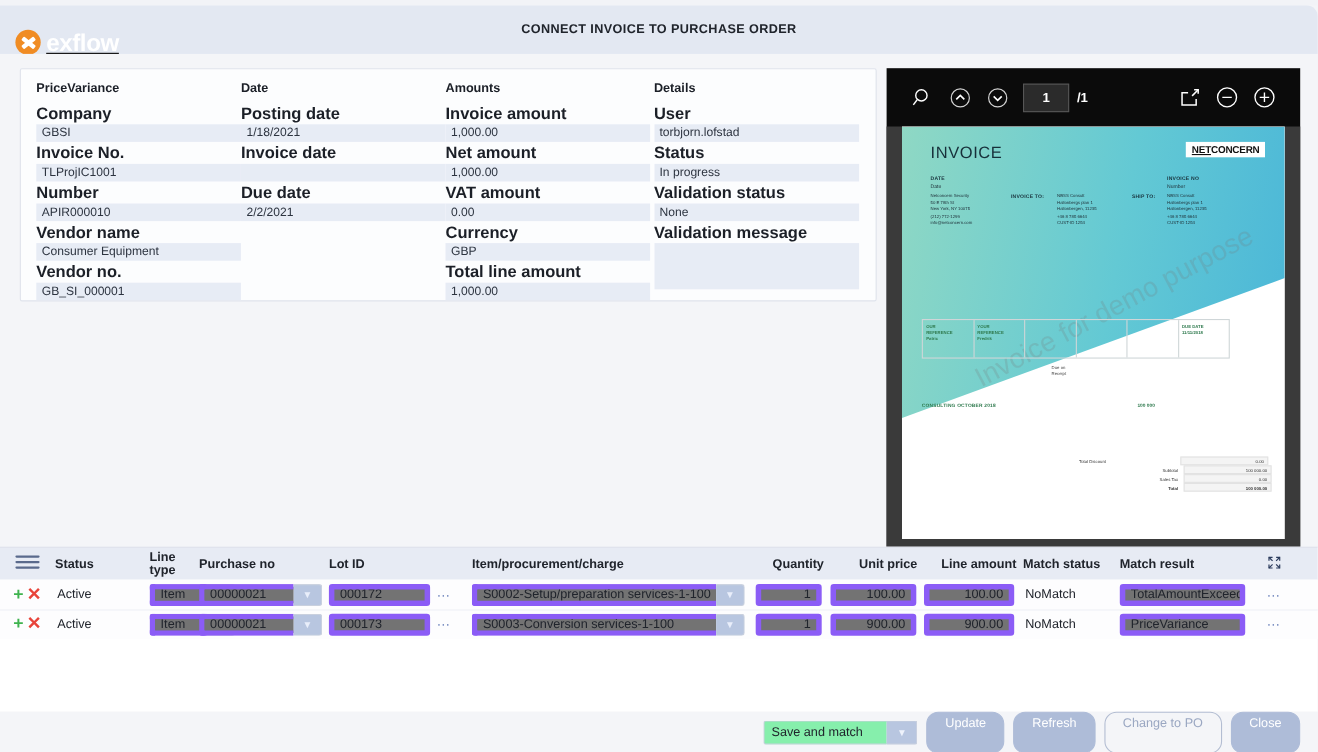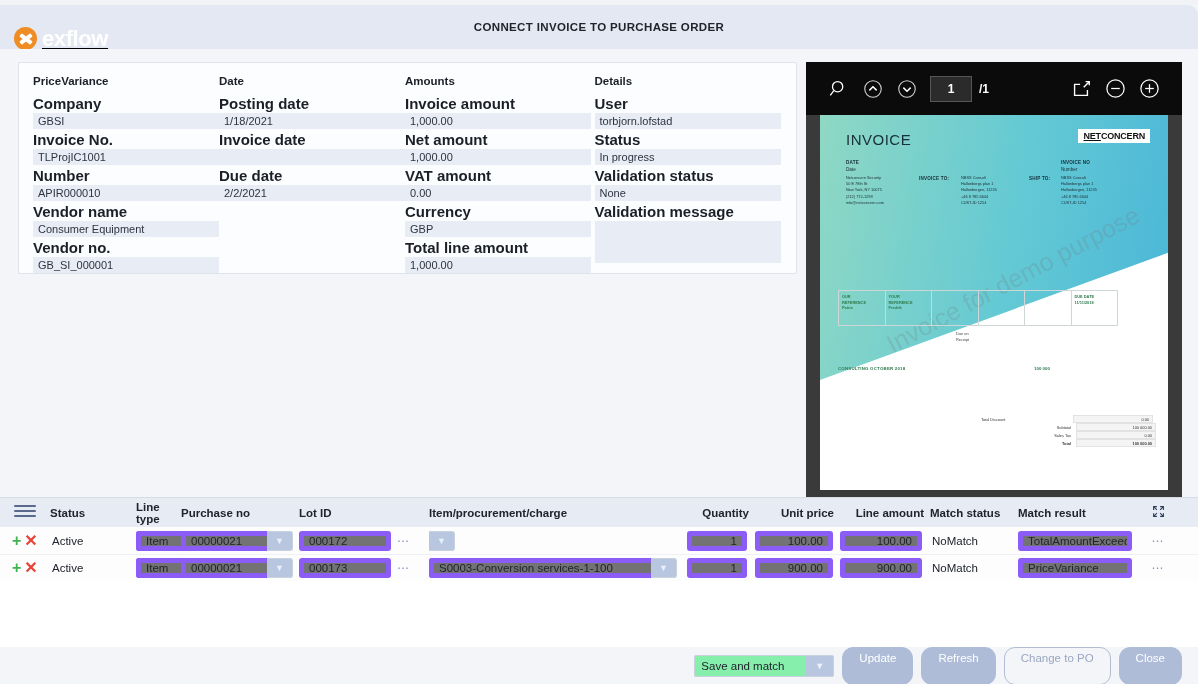--- a/index.html
+++ b/index.html
@@ -556,20 +556,21 @@
             <div class="inp">00000021</div>
             <div class="arrow">▼</div>
           </div>
         </div>
         <div class="c-lot" style="display:flex;align-items:center;gap:6px;">
           <div class="inp" style="width:92px;">000172</div>
           <span class="dots">⋯</span>
         </div>
         <div class="c-item">
           <div class="combo" style="width:248px;">
+            <div class="inp">S0002-Setup/preparation services-1-100</div>
             <div class="arrow">▼</div>
           </div>
         </div>
         <div class="c-qty">
           <div class="inp num" style="width:60px;">1</div>
         </div>
         <div class="c-unit">
           <div class="inp num" style="width:78px;">100.00</div>
         </div>
         <div class="c-lineamt">

